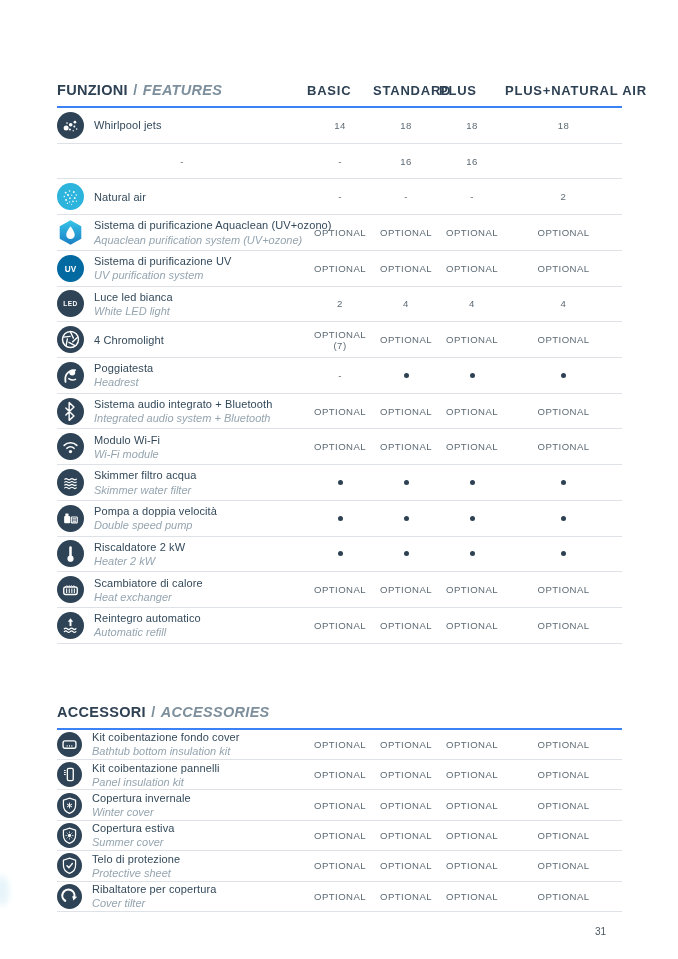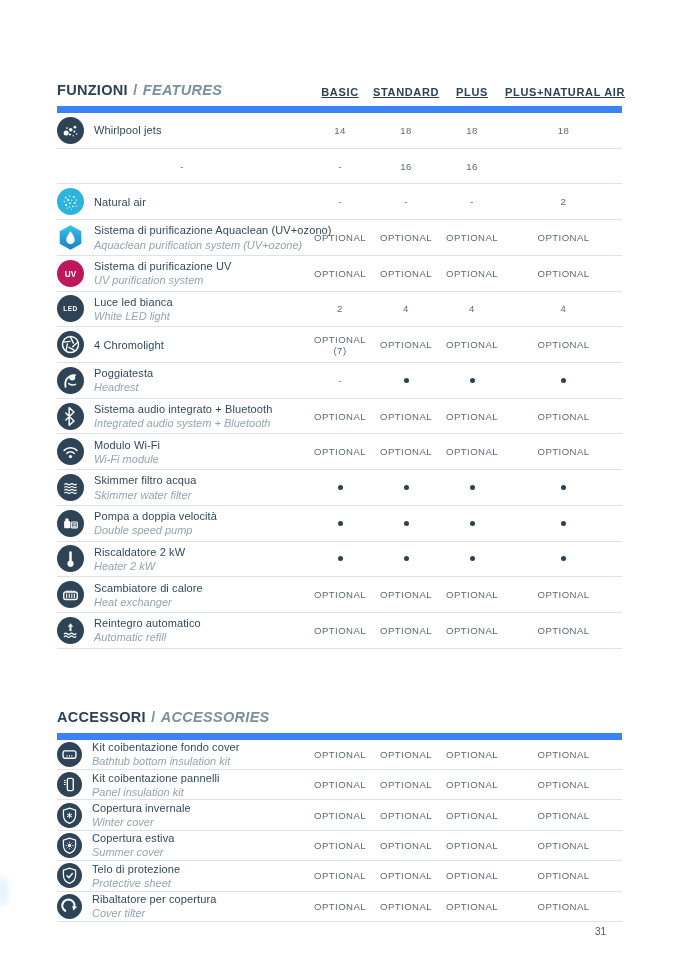--- a/index.html
+++ b/index.html
@@ -4,26 +4,26 @@
 <style>
   * { margin:0; padding:0; box-sizing:border-box; }
   html,body { width:678px; height:959px; }
   body { font-family:"Liberation Sans", sans-serif; background:#ffffff; }
   .page { position:relative; width:678px; height:959px; background:#fff; overflow:hidden;
           padding:82px 56px 0 57px; }
 
   
   .section { width:565px; }
   .sec-head { display:grid; grid-template-columns:250px 66px 66px 66px 117px;
-              align-items:end; padding-bottom:8px; border-bottom:7px solid #3b82f6; }
+              align-items:end; padding-bottom:8px; border-bottom:2px solid #3b82f6; }
   .sec-title { font-size:14.5px; font-weight:bold; color:#2e4154; letter-spacing:.02em; white-space:nowrap; }
   .sec-title .sep { color:#7d8f9c; font-weight:bold; padding:0 1px; }
   .sec-title .en { color:#7d8f9c; font-style:italic; }
-  .col-head { text-align:center; font-size:11px; font-weight:bold; color:#2e4154;
-              letter-spacing:.06em; white-space:nowrap;text-decoration:underline; }
+  .col-head { text-align:left; font-size:13px; font-weight:bold; color:#2e4154;
+              letter-spacing:.06em; white-space:nowrap; }
 
   
   .rows { display:block; }
   .feature-row { display:grid; grid-template-columns:250px 66px 66px 66px 117px;
                  border-bottom:1px solid #dee2e6; align-items:center; }
   #features-rows .feature-row { height:35.73px; }
   #accessories-rows .feature-row { height:30.35px; }
   .label-cell { display:flex; align-items:center; gap:10px; min-width:0; }
   .labels { display:flex; flex-direction:column; line-height:1.28; min-width:0; }
   .labels .it { font-size:11px; color:#33495a; white-space:nowrap; letter-spacing:.01em; }
@@ -31,21 +31,21 @@
   .val { text-align:center; font-size:9.6px; color:#5d6a74; letter-spacing:.045em;
          display:flex; align-items:center; justify-content:center; }
   .dot { width:5px; height:5px; border-radius:50%; background:#2e4154; display:inline-block; }
 
   
   .icon-circle { width:27px; height:27px; border-radius:50%; background:#2e4456;
                  display:flex; align-items:center; justify-content:center; flex-shrink:0; }
   #accessories-rows .icon-circle { width:25px; height:25px; }
   .icon-circle svg { width:100%; height:100%; display:block; }
   .icon-circle.cyan { background:#2db4dd; }
-  .icon-circle.uvblue { background:#be185d; }
+  .icon-circle.uvblue { background:#0369a1; }
   .icon-circle.nobg { background:transparent; border-radius:0; }
 
   .gap-between { height:60px; }
 
   .page-number { position:absolute; right:72px; bottom:22px; font-size:10px; color:#4a5560; }
 
   .edge-smudge { position:absolute; left:-5px; top:876px; width:14px; height:30px;
                  background:#cdeaf5; opacity:.5; border-radius:50%; filter:blur(3px); }
 </style>
 </head>

